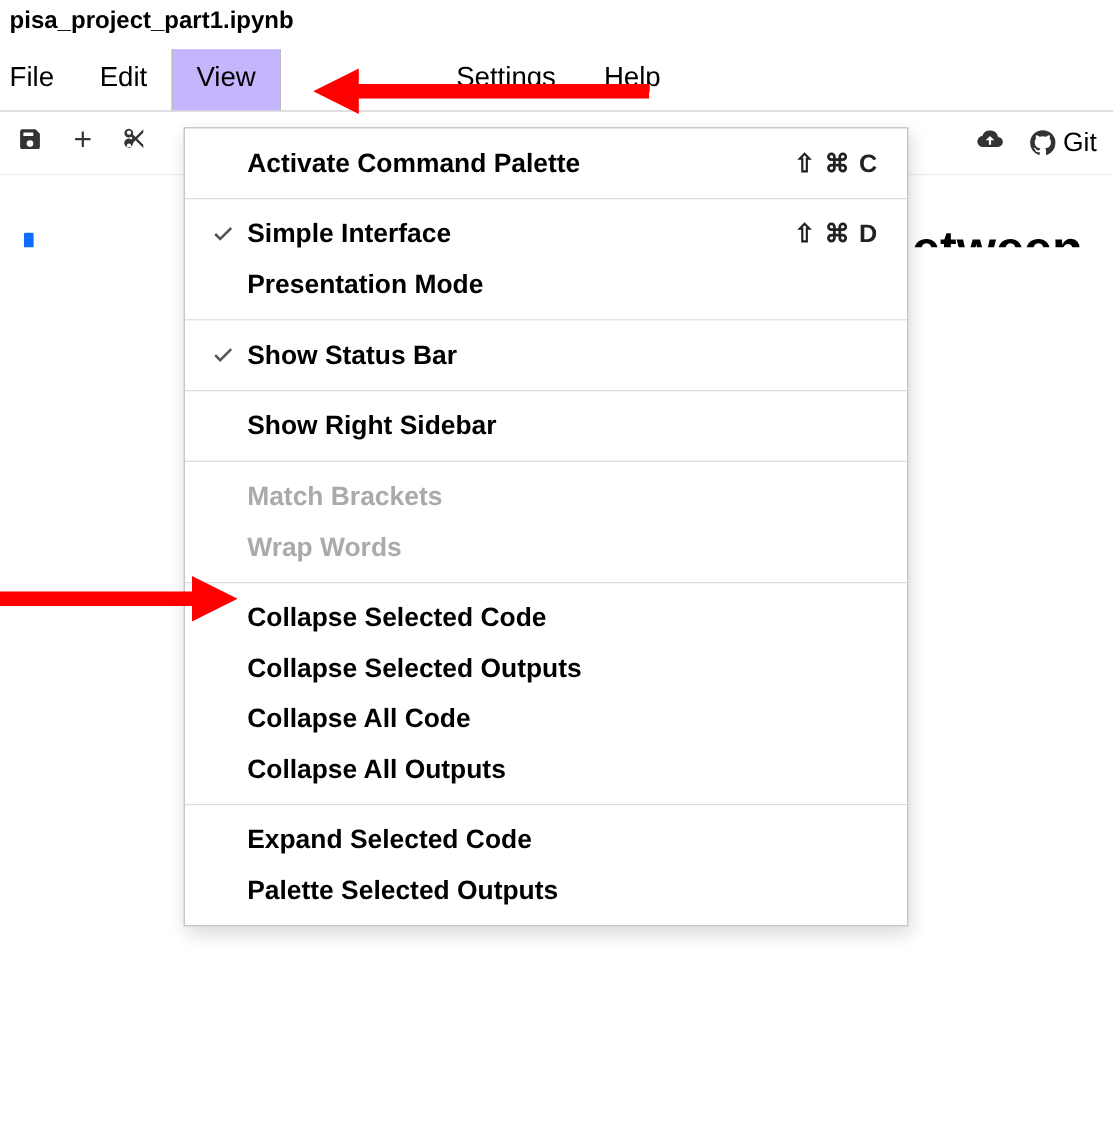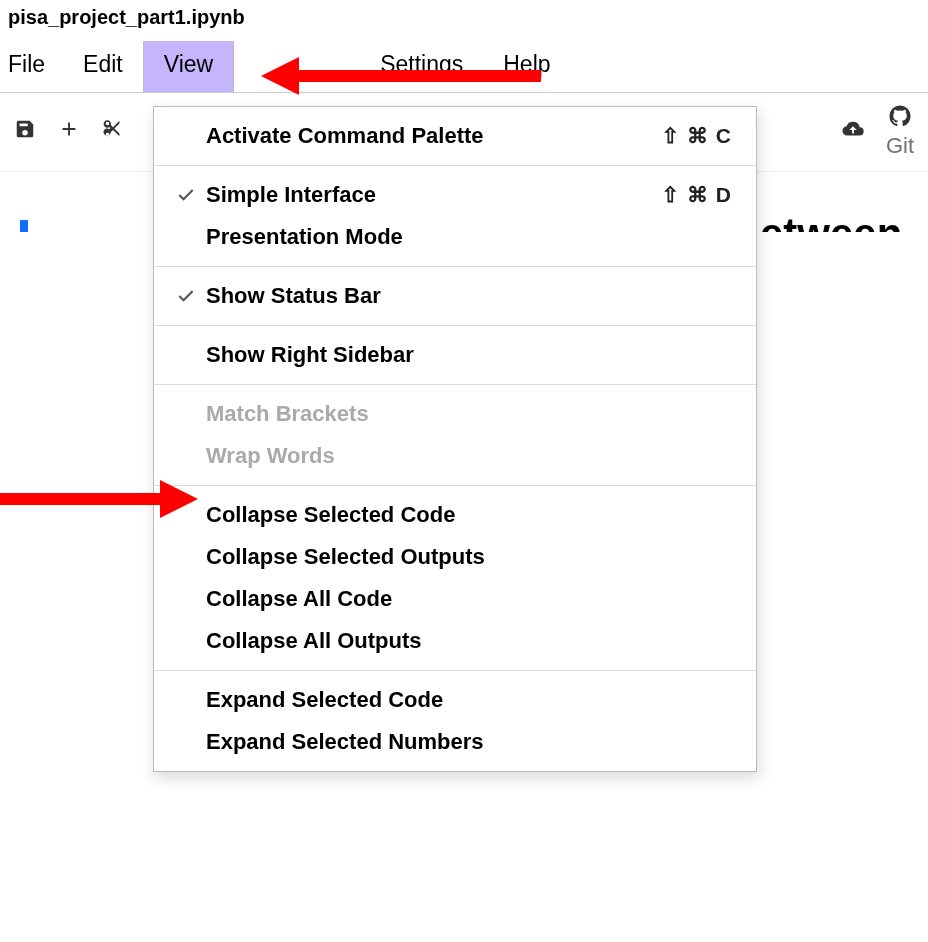--- a/index.html
+++ b/index.html
@@ -40,21 +40,21 @@
   .toolbar {
     display: flex;
     align-items: center;
     gap: 22px;
     padding: 12px 14px;
     font-size: 22px;
     color: #333;
     border-bottom: 1px solid #eee;
   }
   .toolbar .spacer { flex: 1; }
-  .toolbar .git { display:flex; align-items:center; gap:6px; font-size:22px; color:#737373;flex-direction:column;}
+  .toolbar .git { display:flex; align-items:center; gap:6px; font-size:22px; color:#000000;}
   .toolbar svg { width: 22px; height: 22px; }
   .dropdown {
     position: absolute;
     top: 106px;
     left: 153px;
     width: 604px;
     background: #fff;
     border: 1px solid #bbb;
     box-shadow: 2px 6px 14px rgba(0,0,0,0.15);
     z-index: 15;
@@ -261,21 +261,21 @@
       <span class="label">Collapse All Outputs</span>
     </div>
   </div>
   <div class="group">
     <div class="item">
       <span class="check"></span>
       <span class="label">Expand Selected Code</span>
     </div>
     <div class="item">
       <span class="check"></span>
-      <span class="label">Expand Selected Numbers</span>
+      <span class="label">Palette Selected Outputs</span>
     </div>
   </div>
 </div>
 
 <svg class="arrow1" viewBox="0 0 280 42">
   <polygon class="arrow-shape" points="0,21 38,2 38,15 280,15 280,27 38,27 38,40"></polygon>
 </svg>
 <svg class="arrow2" viewBox="0 0 200 42">
   <polygon class="arrow-shape" points="200,21 162,2 162,15 0,15 0,27 162,27 162,40"></polygon>
 </svg>

